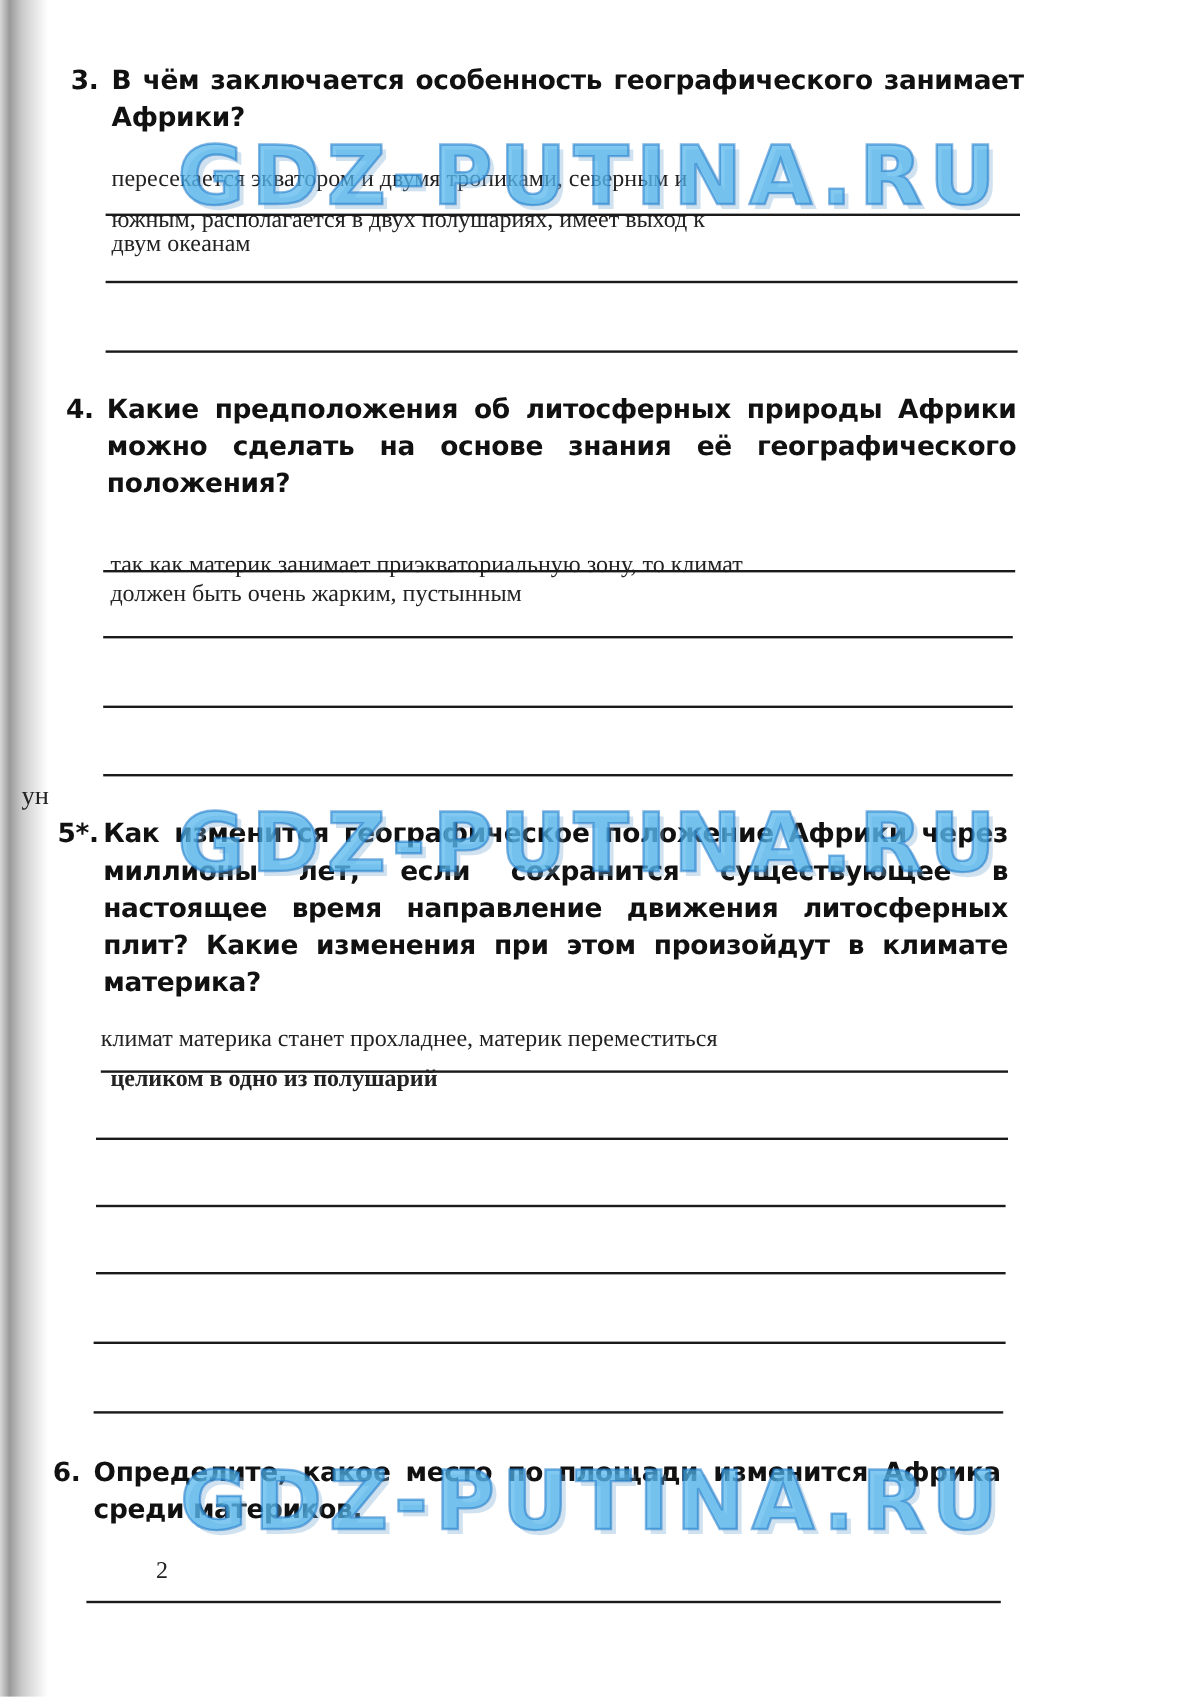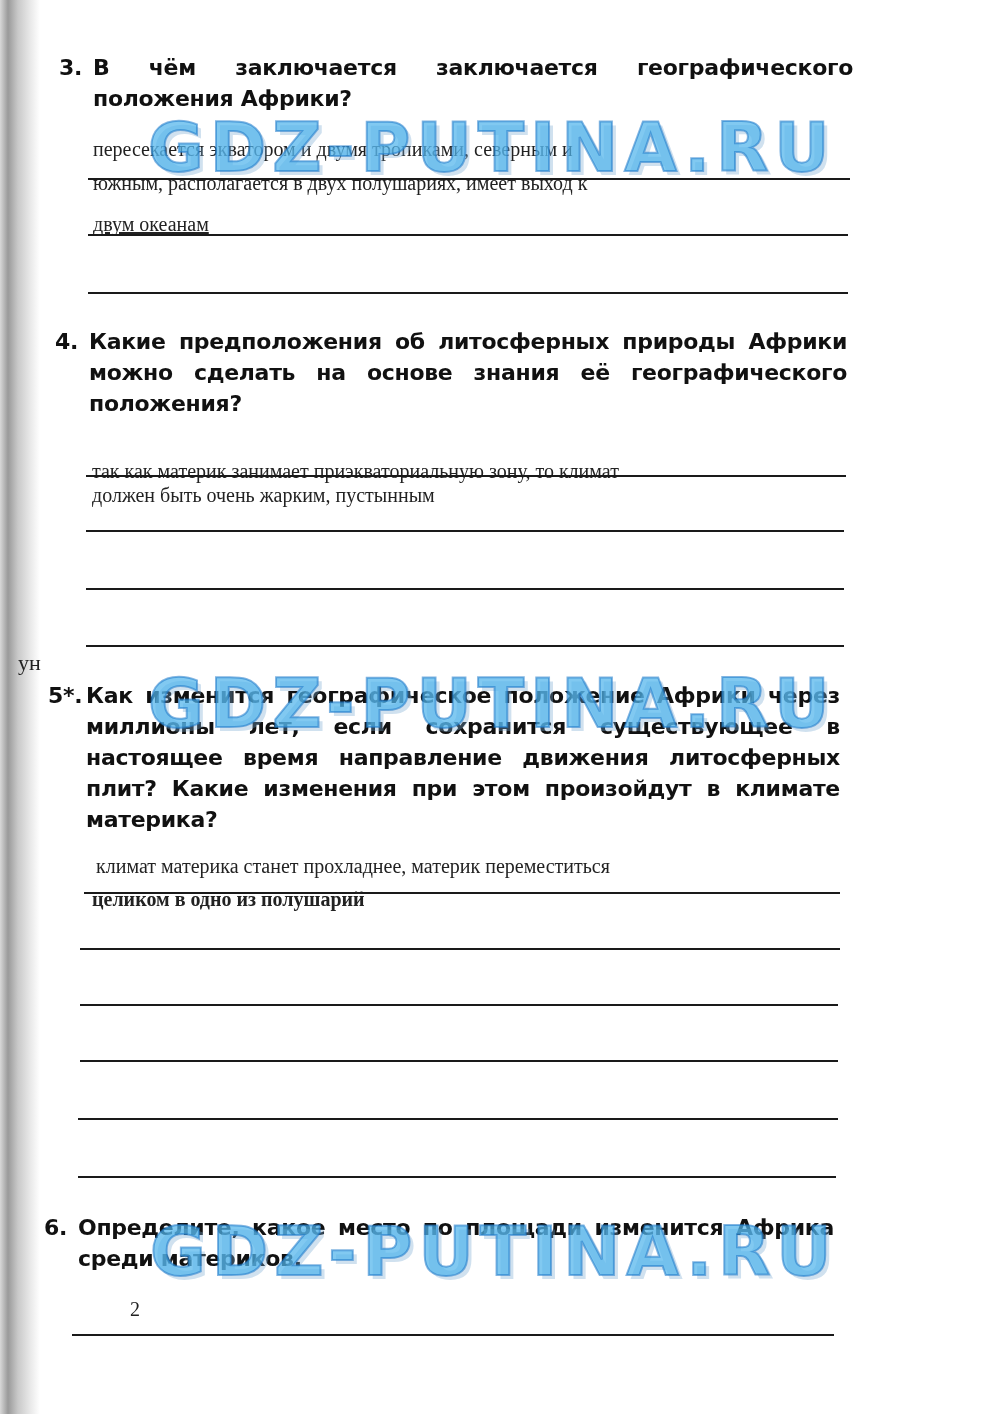--- a/index.html
+++ b/index.html
@@ -41,45 +41,45 @@
   }
 </style>
 </head>
 <body>
 
 <div class="gutter"></div>
 <div class="margin-note">ун</div>
 
 <div class="q" style="left:93px; top:52px; width:760px;">
   <span class="num">3.</span>
-  <span class="text">В чём заключается заключается географического положения Африки?</span>
+  <span class="text">В чём заключается особенность географического занимает Африки?</span>
 </div>
 <div class="ans" style="left:93px; top:138px;">пересекается экватором и двумя тропиками, северным и</div>
 <div class="rule" style="left:88px; top:178px; width:762px;"></div>
 <div class="ans" style="left:93px; top:172px;">южным, располагается в двух полушариях, имеет выход к</div>
-<div class="ans" style="left:93px; top:213px;text-decoration:underline;">двум океанам</div>
+<div class="ans" style="left:93px; top:192px;">двум океанам</div>
 <div class="rule" style="left:88px; top:234px; width:760px;"></div>
 <div class="rule" style="left:88px; top:292px; width:760px;"></div>
 
 <div class="q" style="left:89px; top:326px; width:758px;">
   <span class="num">4.</span>
   <span class="text">Какие предположения об литосферных природы Африки можно сделать на основе знания её географического положения?</span>
 </div>
 <div class="ans" style="left:92px; top:460px;">так как материк занимает приэкваториальную зону, то климат</div>
 <div class="rule" style="left:86px; top:475px; width:760px;"></div>
 <div class="ans" style="left:92px; top:484px;">должен быть очень жарким, пустынным</div>
 <div class="rule" style="left:86px; top:530px; width:758px;"></div>
 <div class="rule" style="left:86px; top:588px; width:758px;"></div>
 <div class="rule" style="left:86px; top:645px; width:758px;"></div>
 
 <div class="q" style="left:86px; top:680px; width:754px;">
   <span class="num" style="left:-38px;">5*.</span>
   <span class="text">Как изменится географическое положение Африки через миллионы лет, если сохранится существующее в настоящее время направление движения литосферных плит? Какие изменения при этом произойдут в климате материка?</span>
 </div>
-<div class="ans" style="left:96px; top:855px;font-family:Liberation Serif, serif;">климат материка станет прохладнее, материк переместиться</div>
+<div class="ans" style="left:84px; top:855px;font-family:Liberation Serif, serif;">климат материка станет прохладнее, материк переместиться</div>
 <div class="rule" style="left:84px; top:892px; width:756px;"></div>
 <div class="ans" style="left:92px; top:888px;font-weight:bold;">целиком в одно из полушарий</div>
 <div class="rule" style="left:80px; top:948px; width:760px;"></div>
 <div class="rule" style="left:80px; top:1004px; width:758px;"></div>
 <div class="rule" style="left:80px; top:1060px; width:758px;"></div>
 <div class="rule" style="left:78px; top:1118px; width:760px;"></div>
 <div class="rule" style="left:78px; top:1176px; width:758px;"></div>
 
 <div class="q" style="left:78px; top:1212px; width:756px;">
   <span class="num">6.</span>

